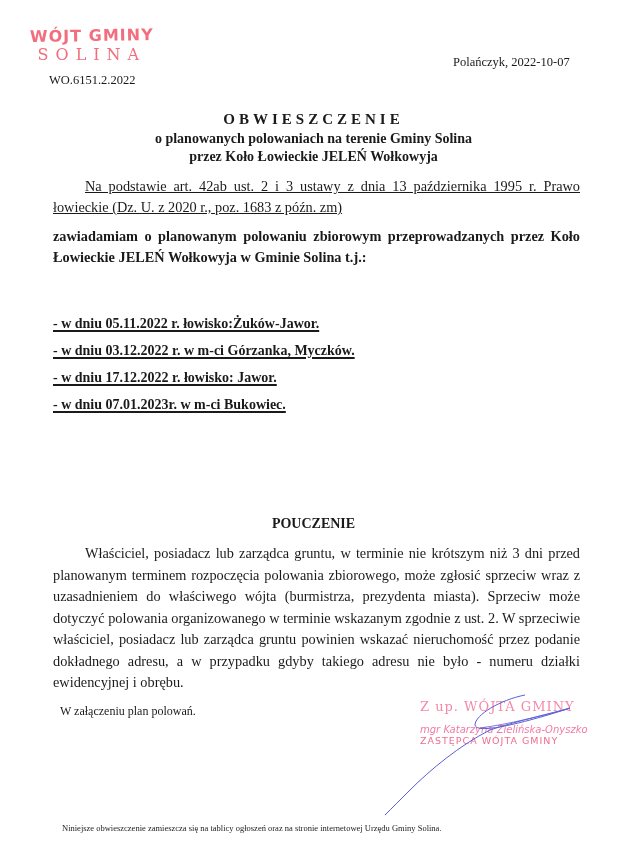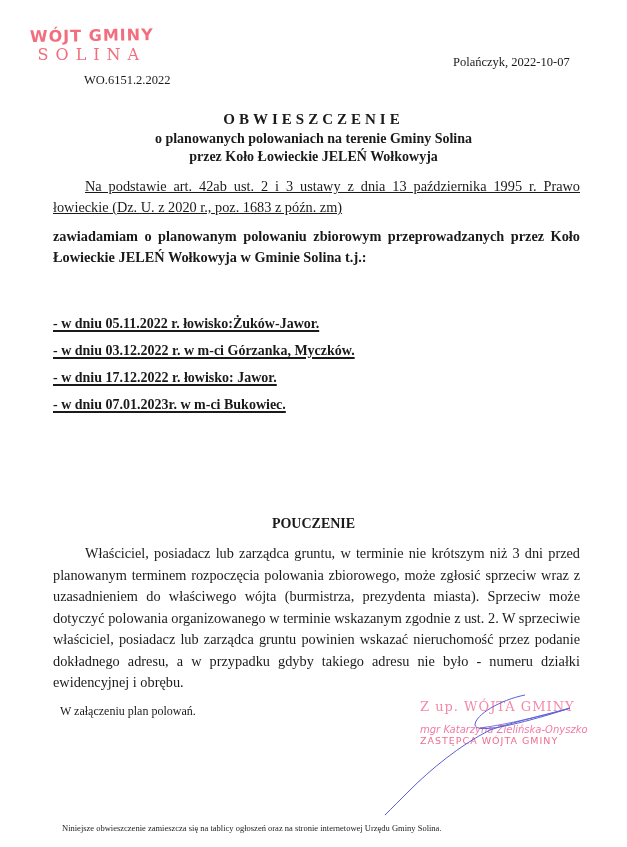--- a/index.html
+++ b/index.html
@@ -2,21 +2,21 @@
 <html><head>
 <meta charset="utf-8">
 <style>
   html, body { margin: 0; padding: 0; background: #ffffff; }
   body { width: 627px; height: 847px; position: relative; overflow: hidden;
          font-family: "Liberation Serif", "DejaVu Serif", serif; color: #1a1a1a; }
   .abs { position: absolute; }
   .stamp-top { left: 30px; top: 26px; color: #f26d7d; font-family: "DejaVu Sans", "Liberation Sans", sans-serif; text-align: center; }
   .stamp-top .l1 { font-size: 16px; font-weight: bold; letter-spacing: 1px; transform: rotate(-1deg); display:block; }
   .stamp-top .l2 { font-size: 16px; letter-spacing: 7px; margin-top: 0; font-family: "DejaVu Serif", serif; display:block; }
-  .ref { left: 49px; top: 73px; font-size: 12.5px; margin-left: 35px; }
+  .ref { left: 49px; top: 73px; font-size: 12.5px; }
   .place-date { left: 453px; top: 55px; font-size: 12.5px; }
   .heading { left: 0; width: 627px; text-align: center; font-weight: bold; }
   .h1 { top: 111px; font-size: 15px; letter-spacing: 4px; }
   .h2 { top: 131px; font-size: 14px; }
   .h3 { top: 149px; font-size: 14px; }
   .para { left: 53px; width: 527px; font-size: 14.3px; line-height: 21px; text-align: justify; }
   .p1 { top: 176px; text-decoration: underline; }
   .p1 .indent { padding-left: 32px; }
   .p2 { top: 226px; font-weight: bold; }
   .items { left: 53px; top: 315px; }

